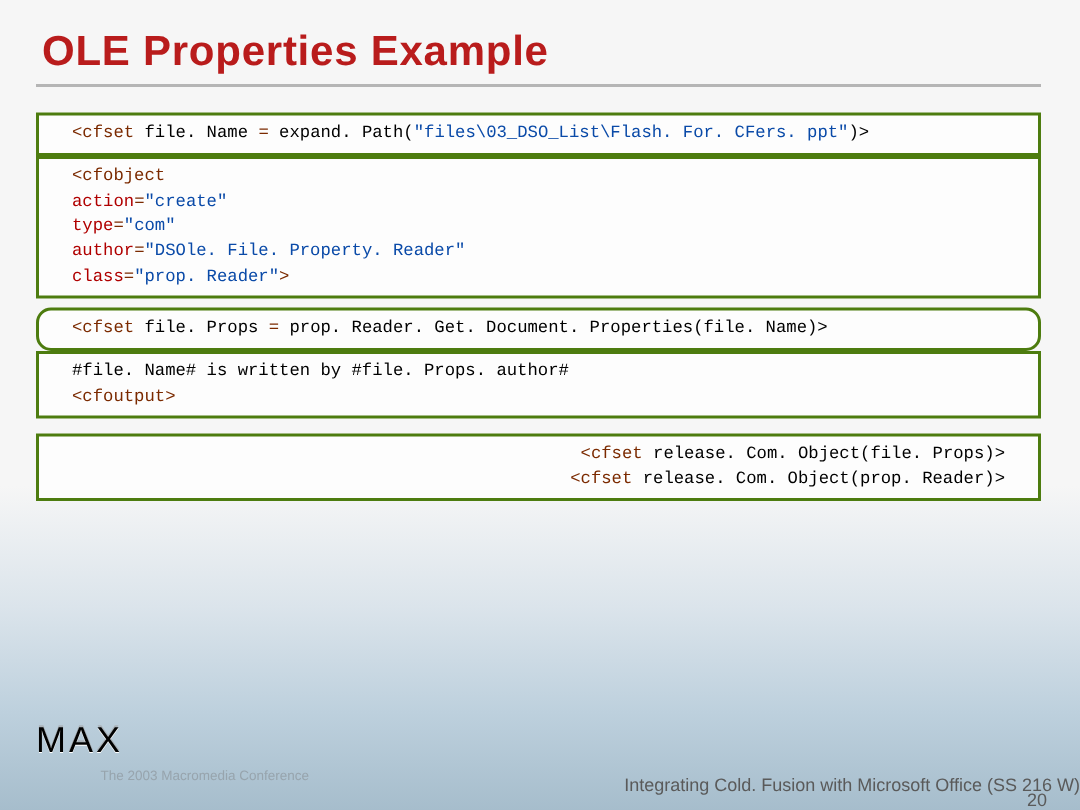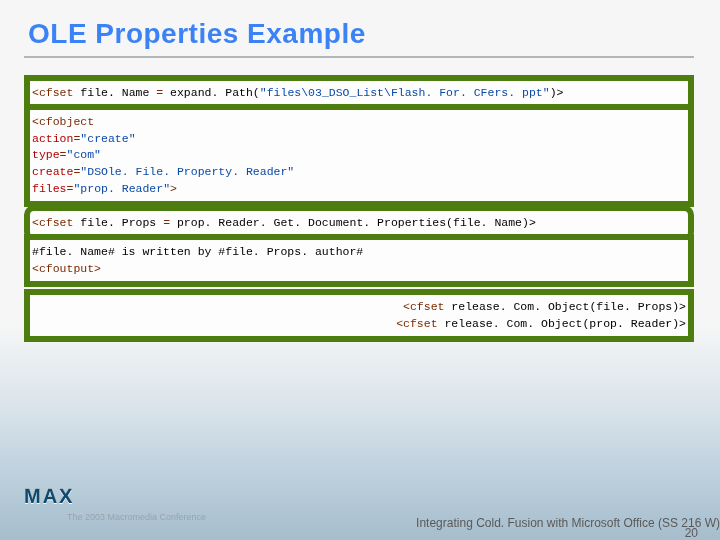--- a/index.html
+++ b/index.html
@@ -9,64 +9,64 @@
     background: linear-gradient(to bottom, #f6f6f6 0%, #f6f6f6 60%, #dbe4eb 75%, #bdd0dd 88%, #a6bdcc 100%);
     position: relative;
   }
   .slide { width: 720px; height: 540px; position: relative; }
   .title {
     position: absolute;
     top: 18px;
     left: 28px;
     font-size: 28px;
     font-weight: bold;
-    color: #3b82f6;
+    color: #b91c1c;
     letter-spacing: 0.5px;
   }
   .title-underline {
     position: absolute;
     top: 56px;
     left: 24px;
     width: 670px;
     height: 2px;
     background: #b5b5b5;
   }
   .codeblock {
     position: absolute;
     left: 24px;
     width: 670px;
-    border: 6px solid #4d7c0f;
+    border: 2px solid #4d7c0f;
     background: #fdfdfd;
     font-family: "Courier New", Courier, monospace;
     font-size: 11.5px;
     line-height: 1.45;
     color: #000;
-    padding: 4px 2px;
+    padding: 4px 22px;
   }
   .cb1 { top: 75px; }
   .cb2 { top: 104px; }
   .cb3 { top: 205px; border-radius: 10px; }
   .cb4 { top: 234px; }
   .cb5 { top: 289px; text-align: right; }
   .kw { color: #7b2a00; }
   .attr { color: #b00000; }
   .str { color: #0a4aa8; }
   .footer-brand {
     position: absolute;
     bottom: 32px;
     left: 24px;
     display: flex;
     align-items: baseline;
     gap: 6px;
   }
   .max-logo {
-    font-size: 20px;
-    font-weight: 700;
+    font-size: 24px;
+    font-weight: 400;
     letter-spacing: 2px;
-    color: #0c4a6e;
+    color: #000000;
     text-shadow: 0 1px 0 #fff, 0 -1px 0 #aab2b8;
   }
   .conf-text {
     position: absolute;
     bottom: 18px;
     left: 24px;
     font-size: 9px;
     color: #97a4ad;
     margin-left: 43px;
   }
@@ -96,22 +96,22 @@
   <div class="title-underline"></div>
 
   <div class="codeblock cb1">
     <span class="kw">&lt;cfset</span><span> file. Name </span><span class="kw">=</span><span> expand. Path(</span><span class="str">"files\03_DSO_List\Flash. For. CFers. ppt"</span><span>)&gt;</span>
   </div>
 
   <div class="codeblock cb2">
     <div><span class="kw">&lt;cfobject</span></div>
     <div><span class="attr">   action</span><span class="kw">=</span><span class="str">"create"</span></div>
     <div><span class="attr">   type</span><span class="kw">=</span><span class="str">"com"</span></div>
-    <div><span class="attr">   create</span><span class="kw">=</span><span class="str">"DSOle. File. Property. Reader"</span></div>
-    <div><span class="attr">   files</span><span class="kw">=</span><span class="str">"prop. Reader"</span><span class="kw">&gt;</span></div>
+    <div><span class="attr">   author</span><span class="kw">=</span><span class="str">"DSOle. File. Property. Reader"</span></div>
+    <div><span class="attr">   class</span><span class="kw">=</span><span class="str">"prop. Reader"</span><span class="kw">&gt;</span></div>
   </div>
 
   <div class="codeblock cb3">
     <span class="kw">&lt;cfset</span><span> file. Props </span><span class="kw">=</span><span> prop. Reader. Get. Document. Properties(file. Name)&gt;</span>
   </div>
 
   <div class="codeblock cb4">
     <div><span>   #file. Name# is written by #file. Props. author#</span></div>
     <div><span class="kw">&lt;cfoutput&gt;</span></div>
   </div>

